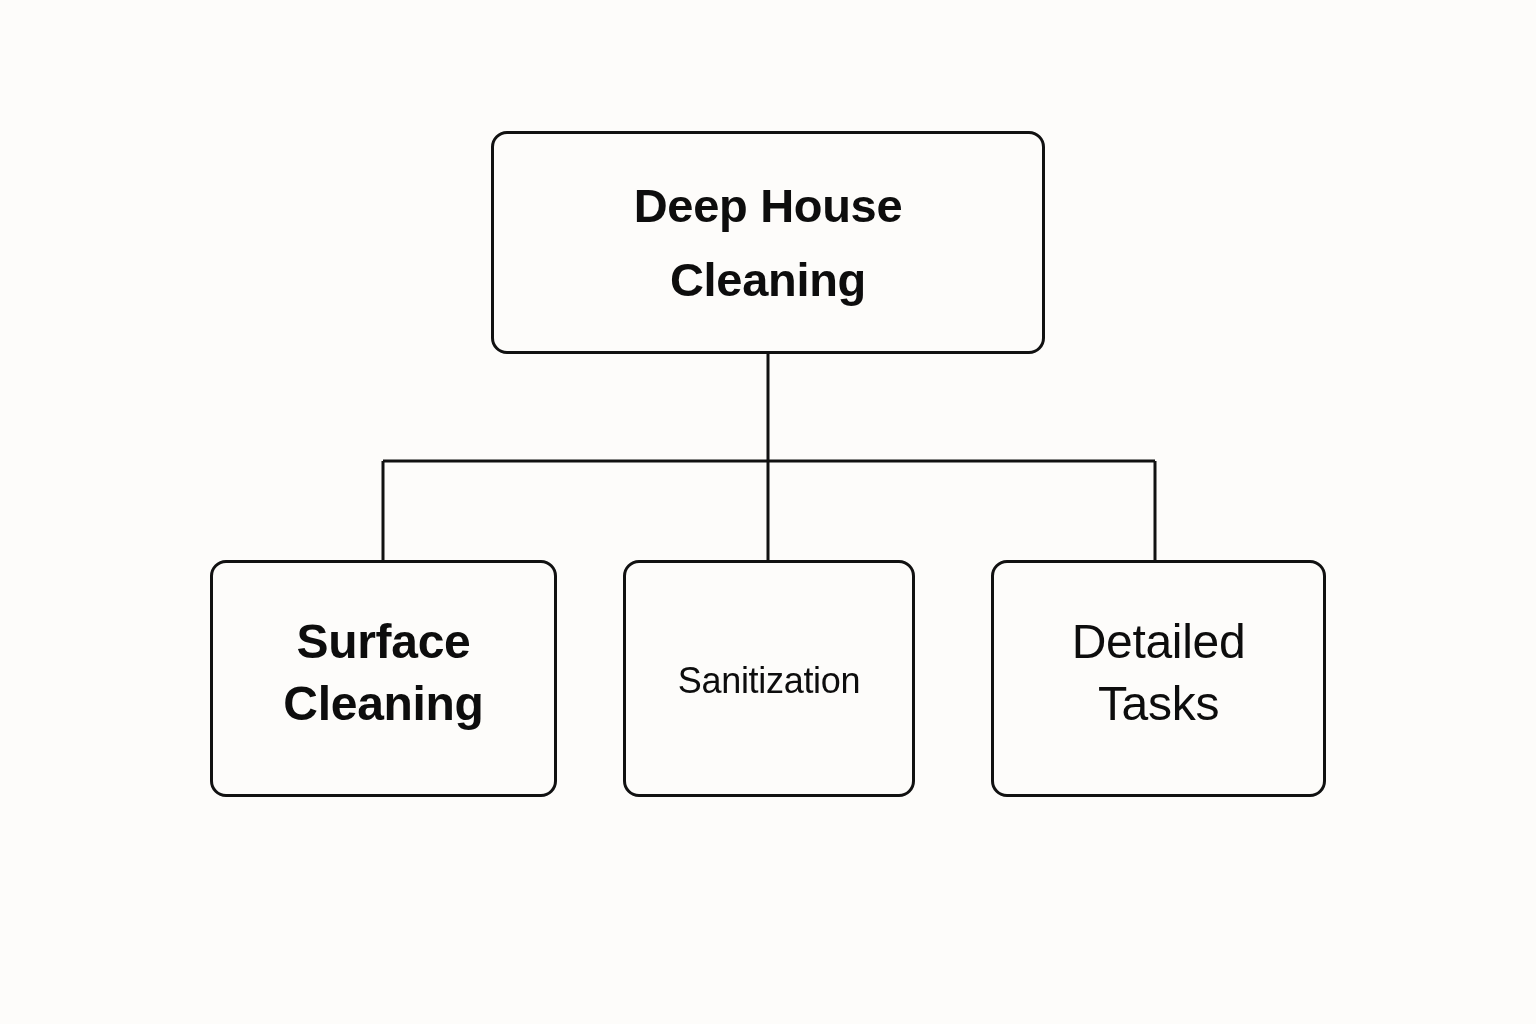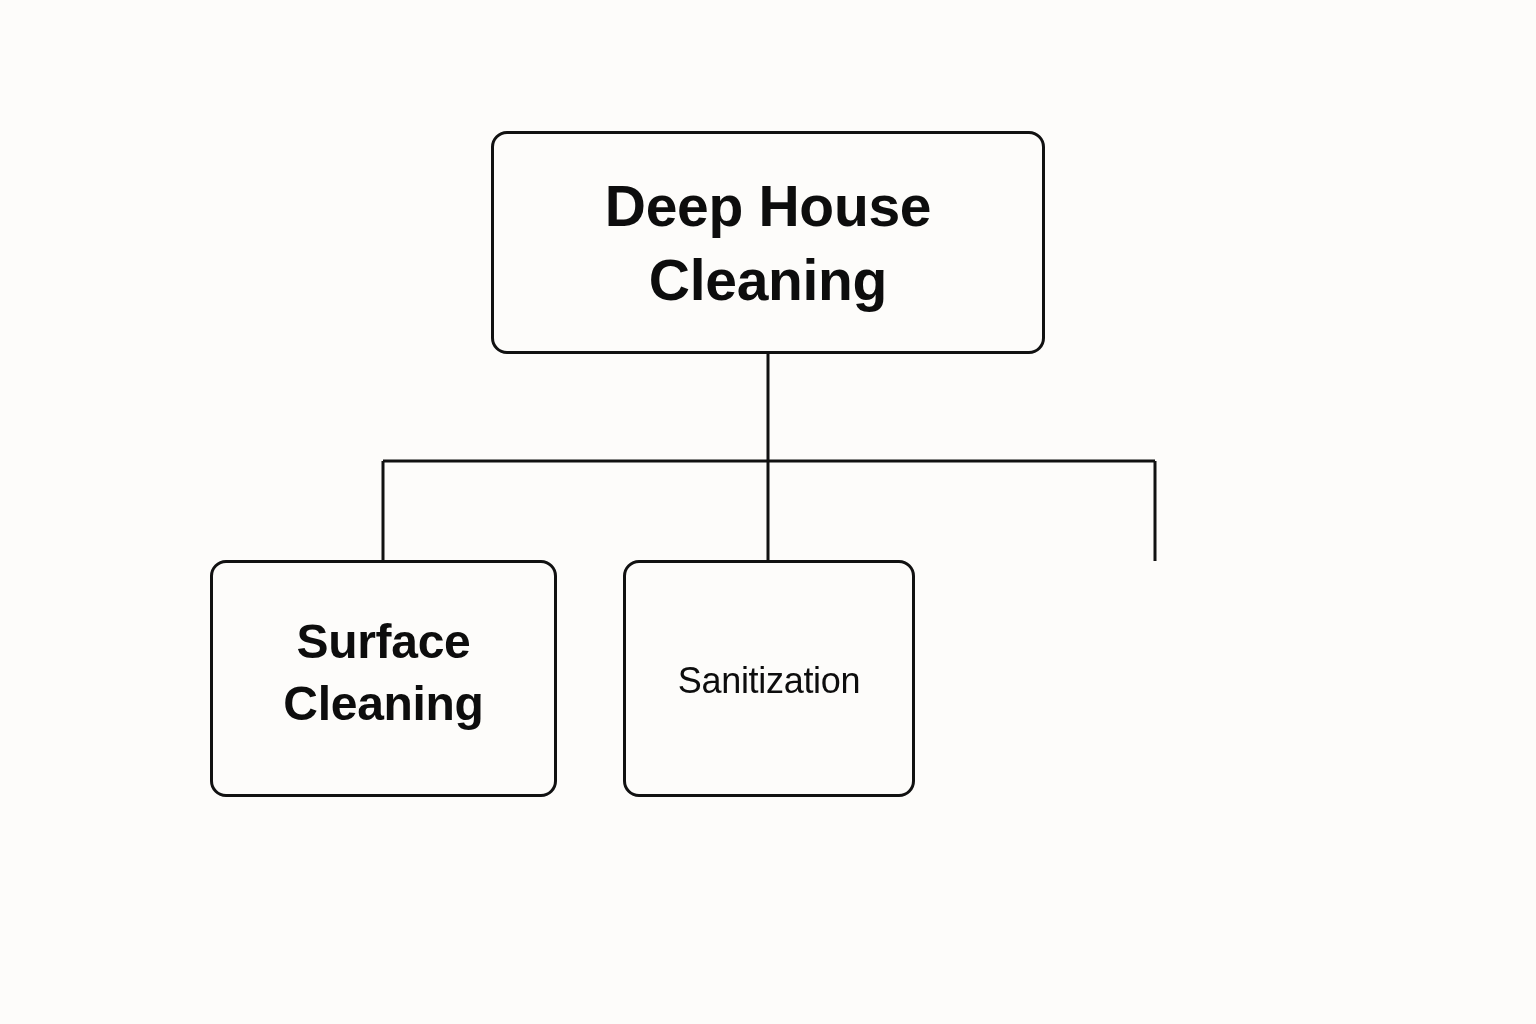--- a/index.html
+++ b/index.html
@@ -44,21 +44,21 @@
   }
 
   
   #node-root {
     left: 491px;
     top: 131px;
     width: 554px;
     height: 223px;
   }
   #node-root .node-label {
-    font-size: 57px;
+    font-size: 47px;
     line-height: 74px;
     font-weight: 700;
   }
 
   
   #node-surface-cleaning {
     left: 210px;
     top: 560px;
     width: 347px;
     height: 237px;
@@ -118,14 +118,18 @@
 
   <div class="node" id="node-surface-cleaning">
     <span class="node-label">Surface
 Cleaning</span>
   </div>
 
   <div class="node" id="node-sanitization">
     <span class="node-label">Sanitization</span>
   </div>
 
+  <div class="node" id="node-detailed-tasks">
+    <span class="node-label">Detailed
+Tasks</span>
+  </div>
 
 </div>
 
 </body></html>

